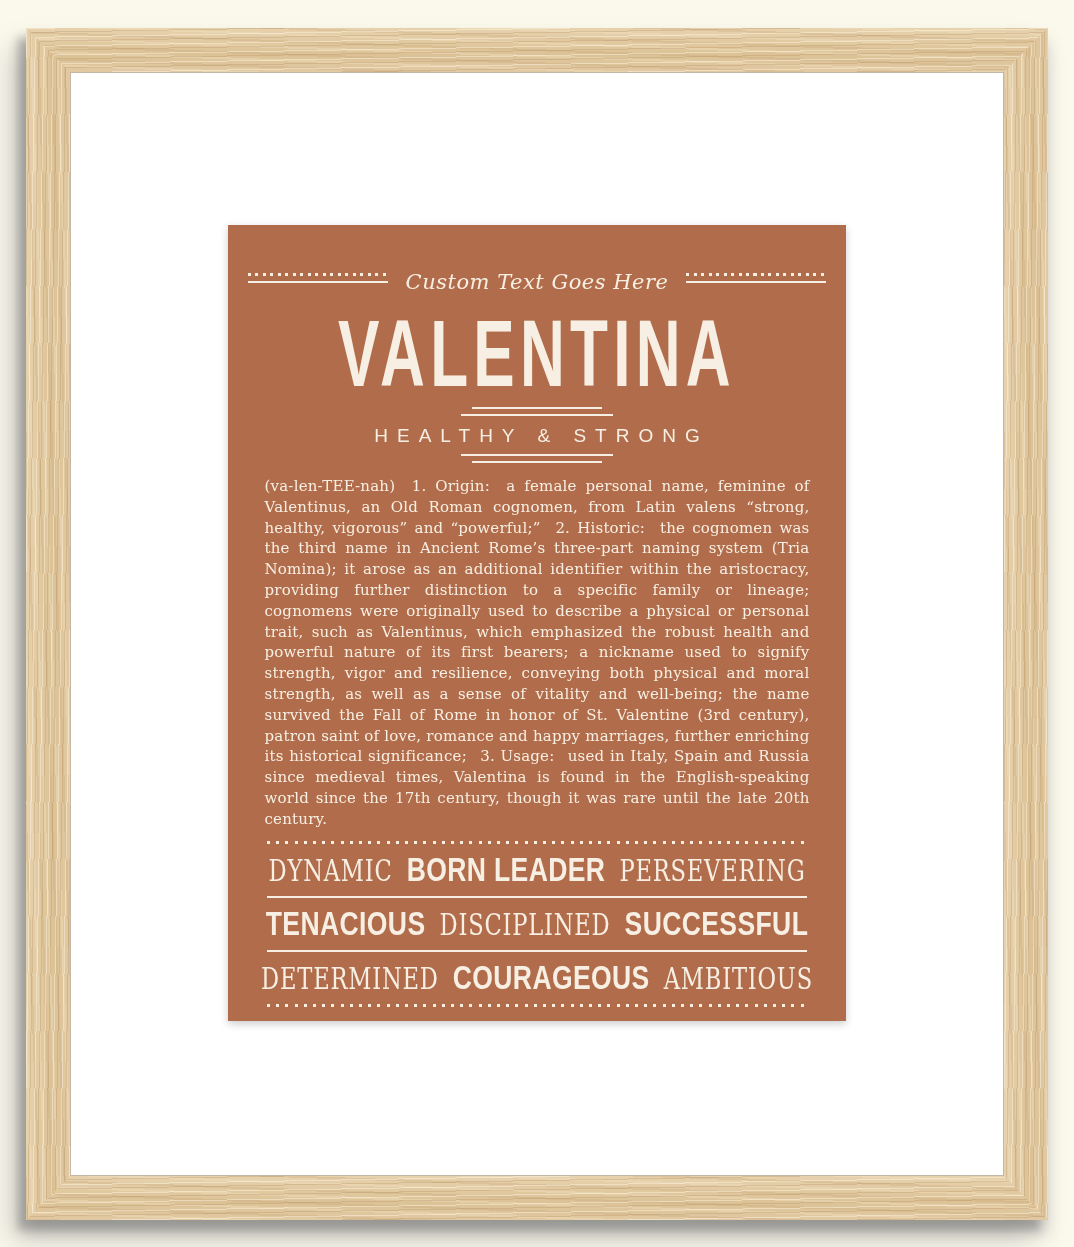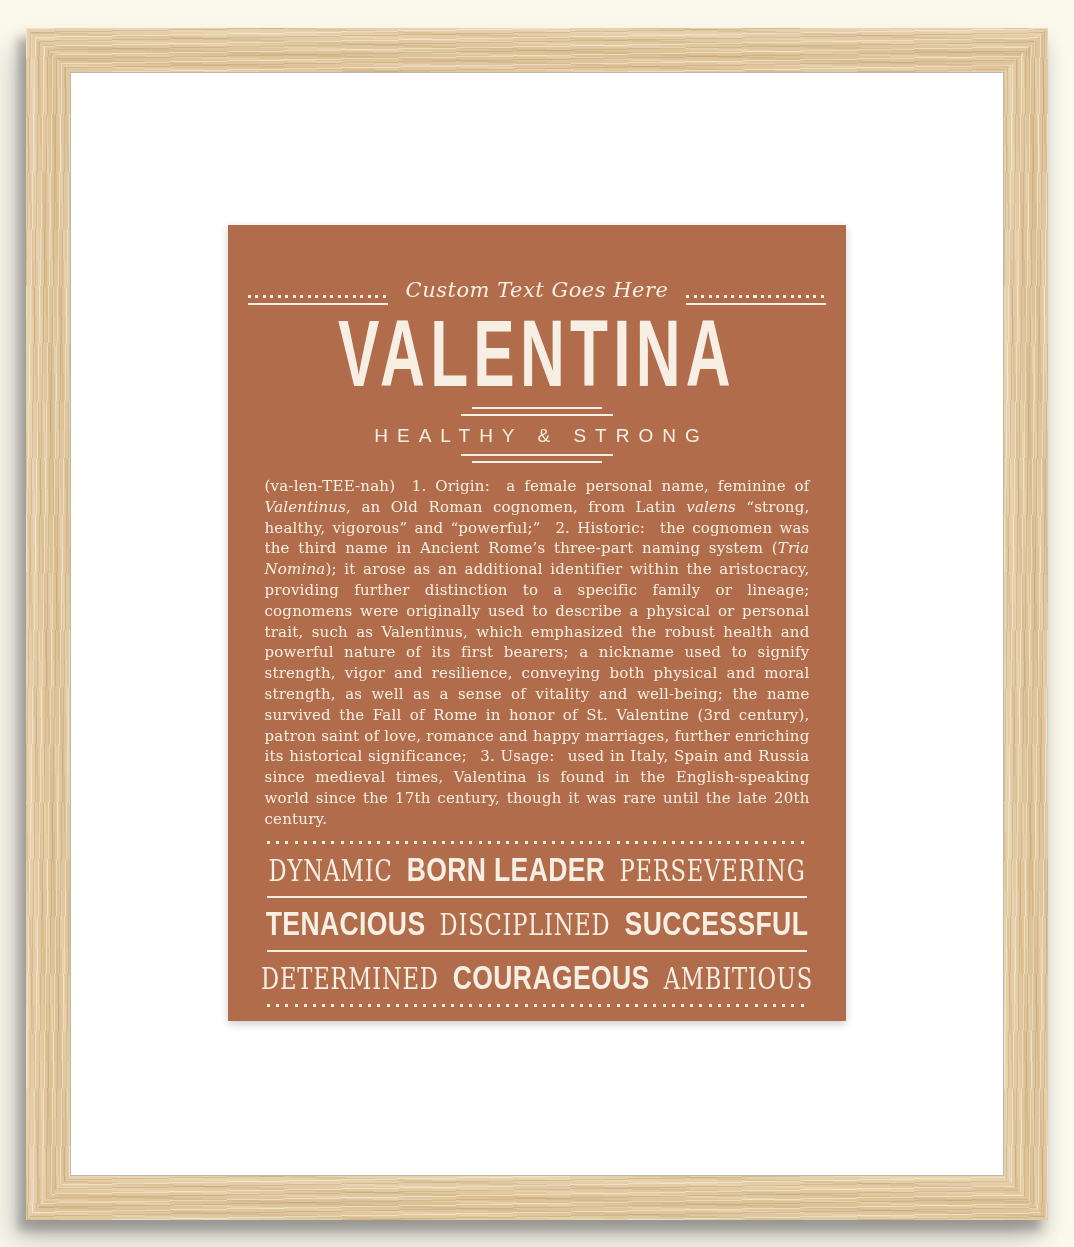--- a/index.html
+++ b/index.html
@@ -50,21 +50,21 @@
   .print {
     position:absolute; left:50%; top:152px; transform:translateX(-50%);
     width:618px; height:796px;
     background:#B16D4B; color:#F7EFE3;
     box-shadow:0 3px 8px rgba(0,0,0,0.20);
     display:flex; flex-direction:column; align-items:center;
     padding-top:48px; overflow:hidden;
   }
 
   
-  .header-row { display:flex; align-items:flex-end; gap:18px; height:32px; }
+  .header-row { display:flex; align-items:flex-start; gap:18px; height:32px; }
   .mini-deco { width:140px; }
   .mini-deco .dots {
     height:3px; margin-bottom:5px;
     background:repeating-linear-gradient(90deg, currentColor 0 3px, rgba(0,0,0,0) 3px 7.5px);
   }
   .mini-deco .rule { height:2px; background:currentColor; }
   .script {
     font-family:"DejaVu Serif", serif; font-style:italic;
     font-size:21px; letter-spacing:0.5px; white-space:nowrap; transform:translateY(-3px);
   }
@@ -87,21 +87,21 @@
     margin-top:9px; font-family:Liberation Sans, sans-serif;
     font-size:19px; letter-spacing:9px; text-indent:9px; white-space:nowrap;
   }
 
   
   .definition {
     width:545px; margin-top:13px;
     font-size:15px; line-height:20.8px; text-align:justify;
     letter-spacing:0.2px;
   }
-  .definition .it { font-style:italic; }
+  .definition .it { }
 
   
   .traits { width:540px; margin-top:11px; display:flex; flex-direction:column; }
   .dots-row {
     height:3px;
     background:repeating-linear-gradient(90deg, currentColor 0 3px, rgba(0,0,0,0) 3px 9.2px);
   }
   .trait-row {
     display:flex; justify-content:center; align-items:baseline; gap:18px;
     height:40px; margin:6px 0; white-space:nowrap;

